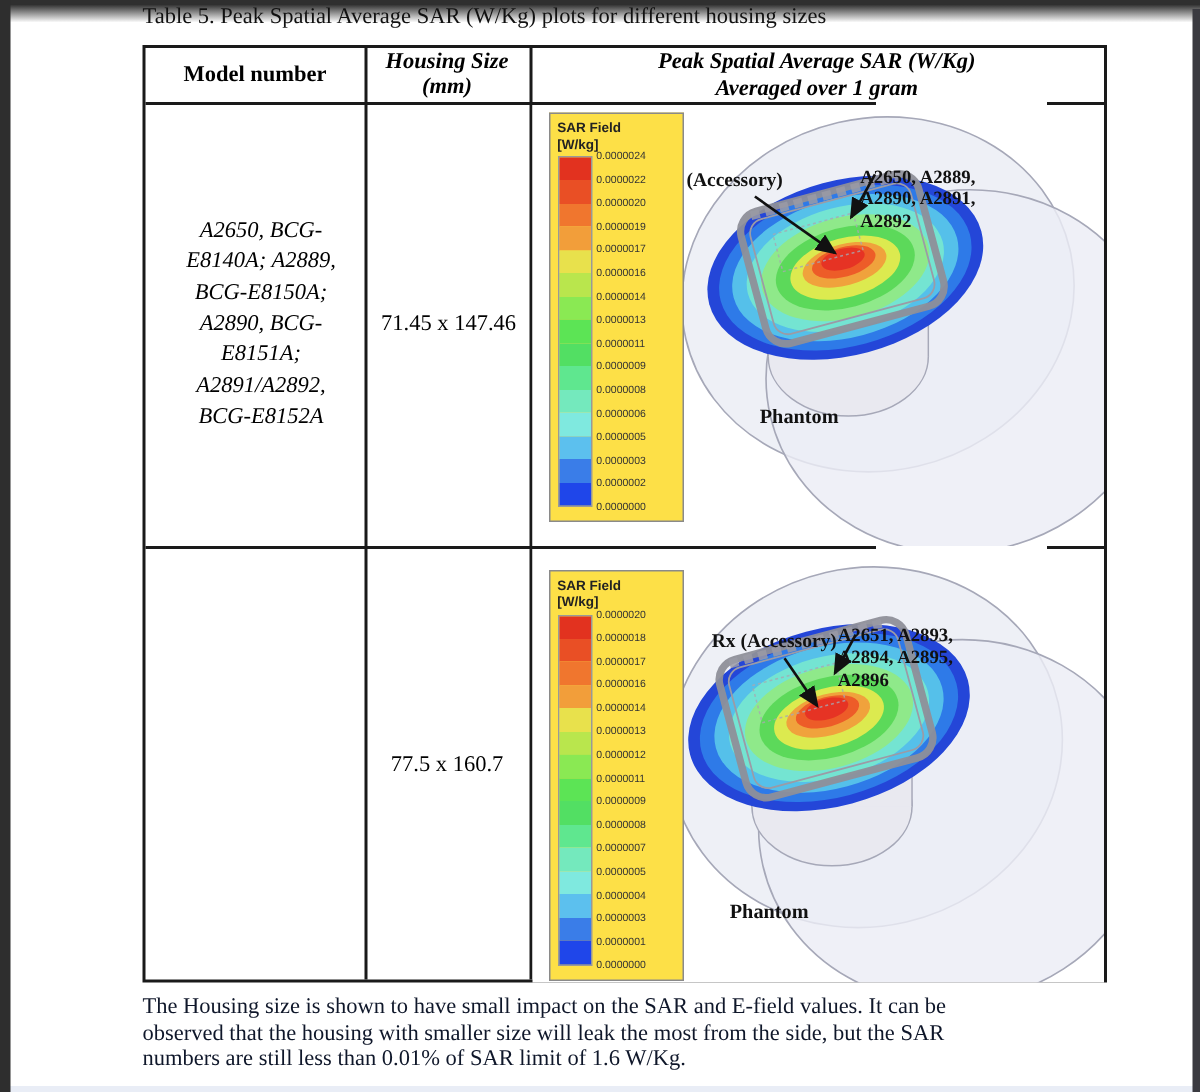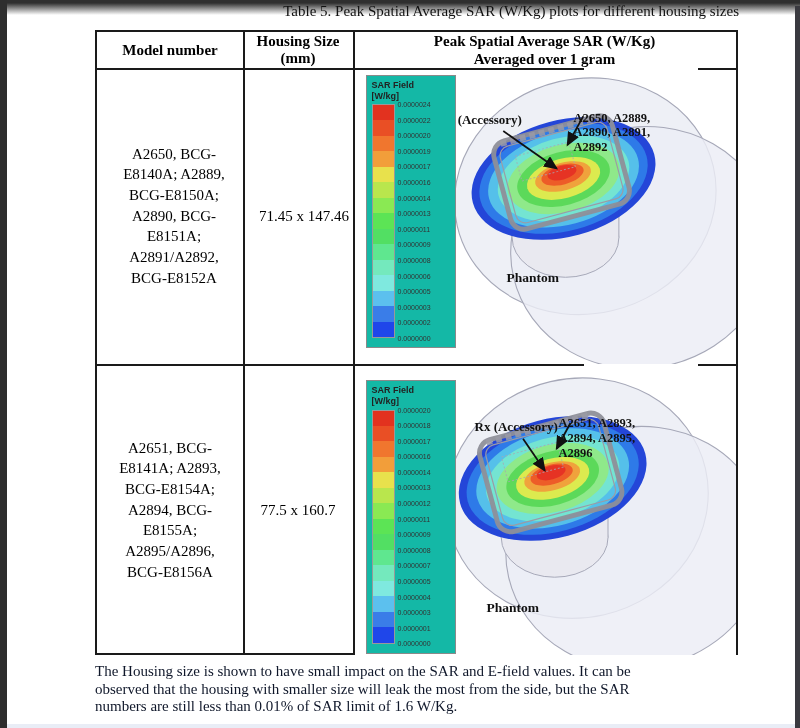--- a/index.html
+++ b/index.html
@@ -6,43 +6,43 @@
   html,body { width:800px; height:728px; }
   body { font-family:"Liberation Serif", serif; background:#ffffff; position:relative; overflow:hidden; }
 
   
   .edge-left  { position:absolute; left:0; top:0; width:7px; height:728px; background:#2e2e2e; z-index:30; }
   .edge-right { position:absolute; right:0; top:6px; width:5px; bottom:0; background:#3a3a40; z-index:30; }
   .edge-top   { position:absolute; left:0; top:0; width:800px; height:15px;
                 background:linear-gradient(to bottom, #2f2f2f 0px, #2f2f2f 3px, rgba(47,47,47,0) 15px); z-index:25; }
   .edge-bottom{ position:absolute; left:0; bottom:0; width:800px; height:4px; background:#e9edf6; z-index:20; }
 
-  .doc-title { position:absolute; left:95px; top:3px; width:644px; text-align:right;
+  .doc-title { position:absolute; left:95px; top:3px; width:644px; text-align:left;
                font-size:15px; color:#111; z-index:26; }
 
   
   .sar-table { position:absolute; left:95px; top:30px; width:643px; height:625px;
                border:2px solid #1a1a1a; background:#fff; }
   .vline { position:absolute; top:0; bottom:0; width:1.5px; background:#1a1a1a; }
   .vline1 { left:146px; } .vline2 { left:256px; }
   .hseg { position:absolute; height:1.5px; background:#1a1a1a; }
   .h1a { top:36px; left:0; width:487px; } .h1b { top:36px; left:601px; right:0; }
   .h2a { top:332px; left:0; width:487px; } .h2b { top:332px; left:601px; right:0; }
 
   .cell { position:absolute; display:flex; align-items:center; justify-content:center;
           text-align:center; font-size:15px; color:#000; }
   .hdr  { font-weight:bold; }
-  .multiline { white-space:pre-line; }
+  .multiline { white-space:pre-line;font-style:italic; }
 
   .c-hdr-model { left:0; top:0; width:146px; height:36px; }
   .c-hdr-size  { left:146px; top:0; width:110px; height:36px; line-height:1.15; }
   .c-hdr-sar   { left:256px; top:0; right:0; height:36px; line-height:1.2; }
 
   .c-model-1 { left:0; top:37px; width:154px; height:294px; line-height:1.38; }
-  .c-size-1  { left:146px; top:37px; width:122px; height:294px; }
+  .c-size-1  { left:146px; top:37px; width:112px; height:294px; }
   .c-model-2 { left:0; top:334px; width:146px; height:288px; line-height:1.38; }
   .c-size-2  { left:146px; top:334px; width:110px; height:288px; }
 
   .plot { position:absolute; left:257.5px; right:0; overflow:hidden; background:#fff; }
   .plot-1 { top:37.5px; height:294px; }
   .plot-2 { top:334px; height:289px; }
   .plot svg.scene { position:absolute; left:0; top:0; width:100%; height:100%; }
 
   
   .anno { position:absolute; font-weight:bold; color:#111; line-height:1.18; z-index:5; }
@@ -50,21 +50,21 @@
   .models-label { font-size:12.5px; white-space:pre-line;margin-top:28px; }
   .phantom-label { font-size:13.5px; }
   .p1 .rx-label { left:84px; top:42px; }
   .p1 .models-label { left:219px; top:13px; }
   .p1 .phantom-label { left:152px; top:200px; }
   .p2 .rx-label { left:120px; top:53px; }
   .p2 .models-label { left:204px; top:22px; }
   .p2 .phantom-label { left:132px; top:234px; }
 
   
-  .legend { position:absolute; left:11px; width:90px; background:#14b8a6;
+  .legend { position:absolute; left:11px; width:90px; background:#fde047;
             border:1px solid #8a8a8a; padding:4px 4px 5px 5px; z-index:6;
             font-family:"Liberation Sans", sans-serif; }
   .lg1 { top:5px; } .lg2 { top:14px; }
   .legend-title, .legend-unit { font-size:9px; font-weight:bold; color:#222; line-height:1.25; }
   .legend-body { display:flex; margin-top:2px; }
   .legend-scale { width:23px; height:234px; display:flex; flex-direction:column;
                   border:0.5px solid #999; }
   .legend-scale .band { flex:1; }
   .legend-ticks { flex:1; height:241px; margin:-3px 0 0 3px; display:flex;
                   flex-direction:column; justify-content:space-between; }
@@ -99,27 +99,20 @@
 
   <div class="cell c-model-1 multiline">A2650, BCG-
 E8140A; A2889,
 BCG-E8150A;
 A2890, BCG-
 E8151A;
 A2891/A2892,
 BCG-E8152A</div>
   <div class="cell c-size-1">71.45 x 147.46</div>
 
-  <div class="cell c-model-2 multiline">A2651, BCG-
-E8141A; A2893,
-BCG-E8154A;
-A2894, BCG-
-E8155A;
-A2895/A2896,
-BCG-E8156A</div>
   <div class="cell c-size-2">77.5 x 160.7</div>
 
   <div class="plot plot-1 p1">
     <svg class="scene" viewBox="0 0 386 294">
       <defs>
         <marker id="ah1" markerWidth="9" markerHeight="8" refX="7" refY="3.5" orient="auto">
           <path d="M0,0 L8,3.5 L0,7 Z" fill="#111"></path>
         </marker>
       </defs>
 

